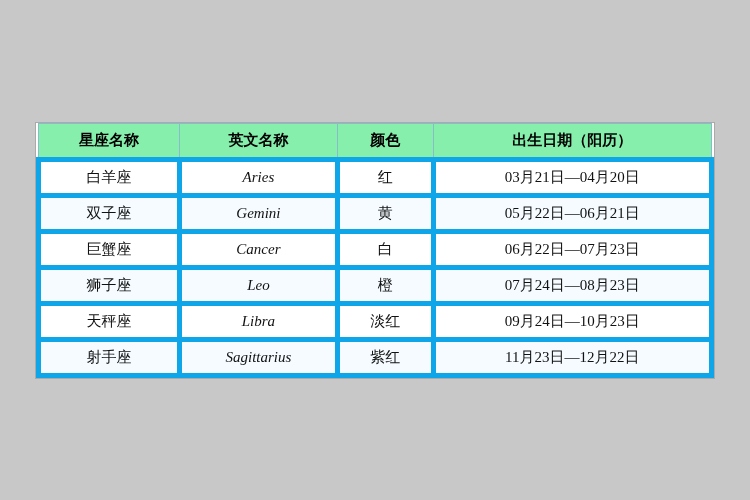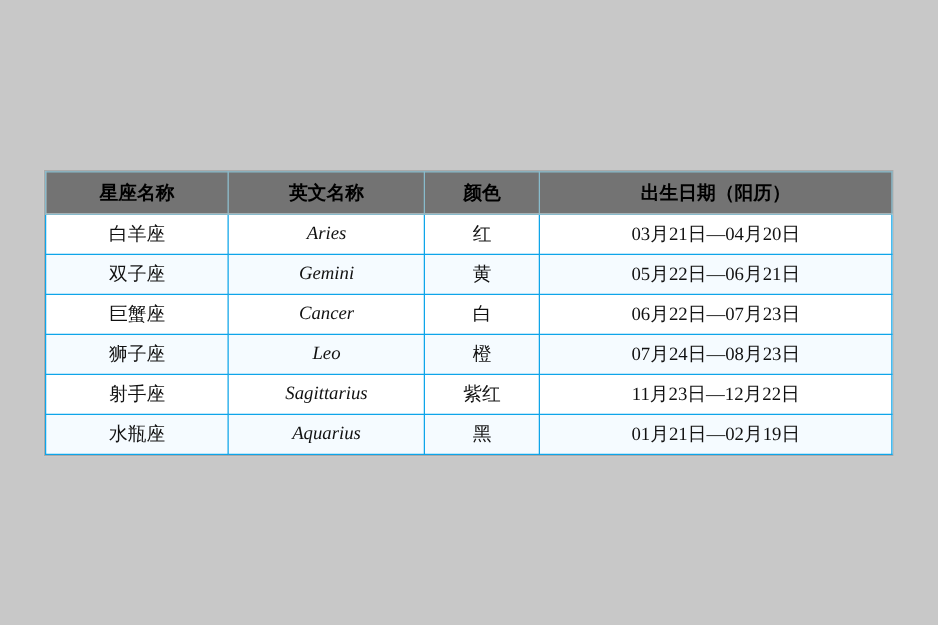--- a/index.html
+++ b/index.html
@@ -16,38 +16,38 @@
       background: #ffffff;
       border: 1px solid #aaa;
       width: 680px;
     }
     table {
       width: 100%;
       border-collapse: collapse;
       font-size: 15px;
     }
     thead tr {
-      background-color: #737373;
+      background-color: #86efac;
     }
     thead th {
       border: 1px solid #88bbcc;
       padding: 7px 10px;
       text-align: center;
       font-weight: bold;
       color: #000;
       font-size: 15px;
     }
     tbody tr {
       background-color: #ffffff;
     }
     tbody tr:nth-child(even) {
       background-color: #f5fbff;
     }
     tbody td {
-      border: 1px solid #0ea5e9;
+      border: 5px solid #0ea5e9;
       padding: 6px 10px;
       text-align: center;
       color: #111;
       font-size: 15px;
     }
     td.en-name {
       font-style: italic;
       margin-top: 35px;
     }
   </style>
@@ -83,26 +83,26 @@
           <td>白</td>
           <td>06月22日—07月23日</td>
         </tr>
         <tr>
           <td>狮子座</td>
           <td class="en-name">Leo</td>
           <td>橙</td>
           <td>07月24日—08月23日</td>
         </tr>
         <tr>
+          <td>天秤座</td>
+          <td class="en-name">Libra</td>
+          <td>淡红</td>
+          <td>09月24日—10月23日</td>
+        </tr>
+        <tr>
           <td>射手座</td>
           <td class="en-name">Sagittarius</td>
           <td>紫红</td>
           <td>11月23日—12月22日</td>
-        </tr>
-        <tr>
-          <td>水瓶座</td>
-          <td class="en-name">Aquarius</td>
-          <td>黑</td>
-          <td>01月21日—02月19日</td>
         </tr>
       </tbody>
   </table>
 </div>
 
 </body></html>

